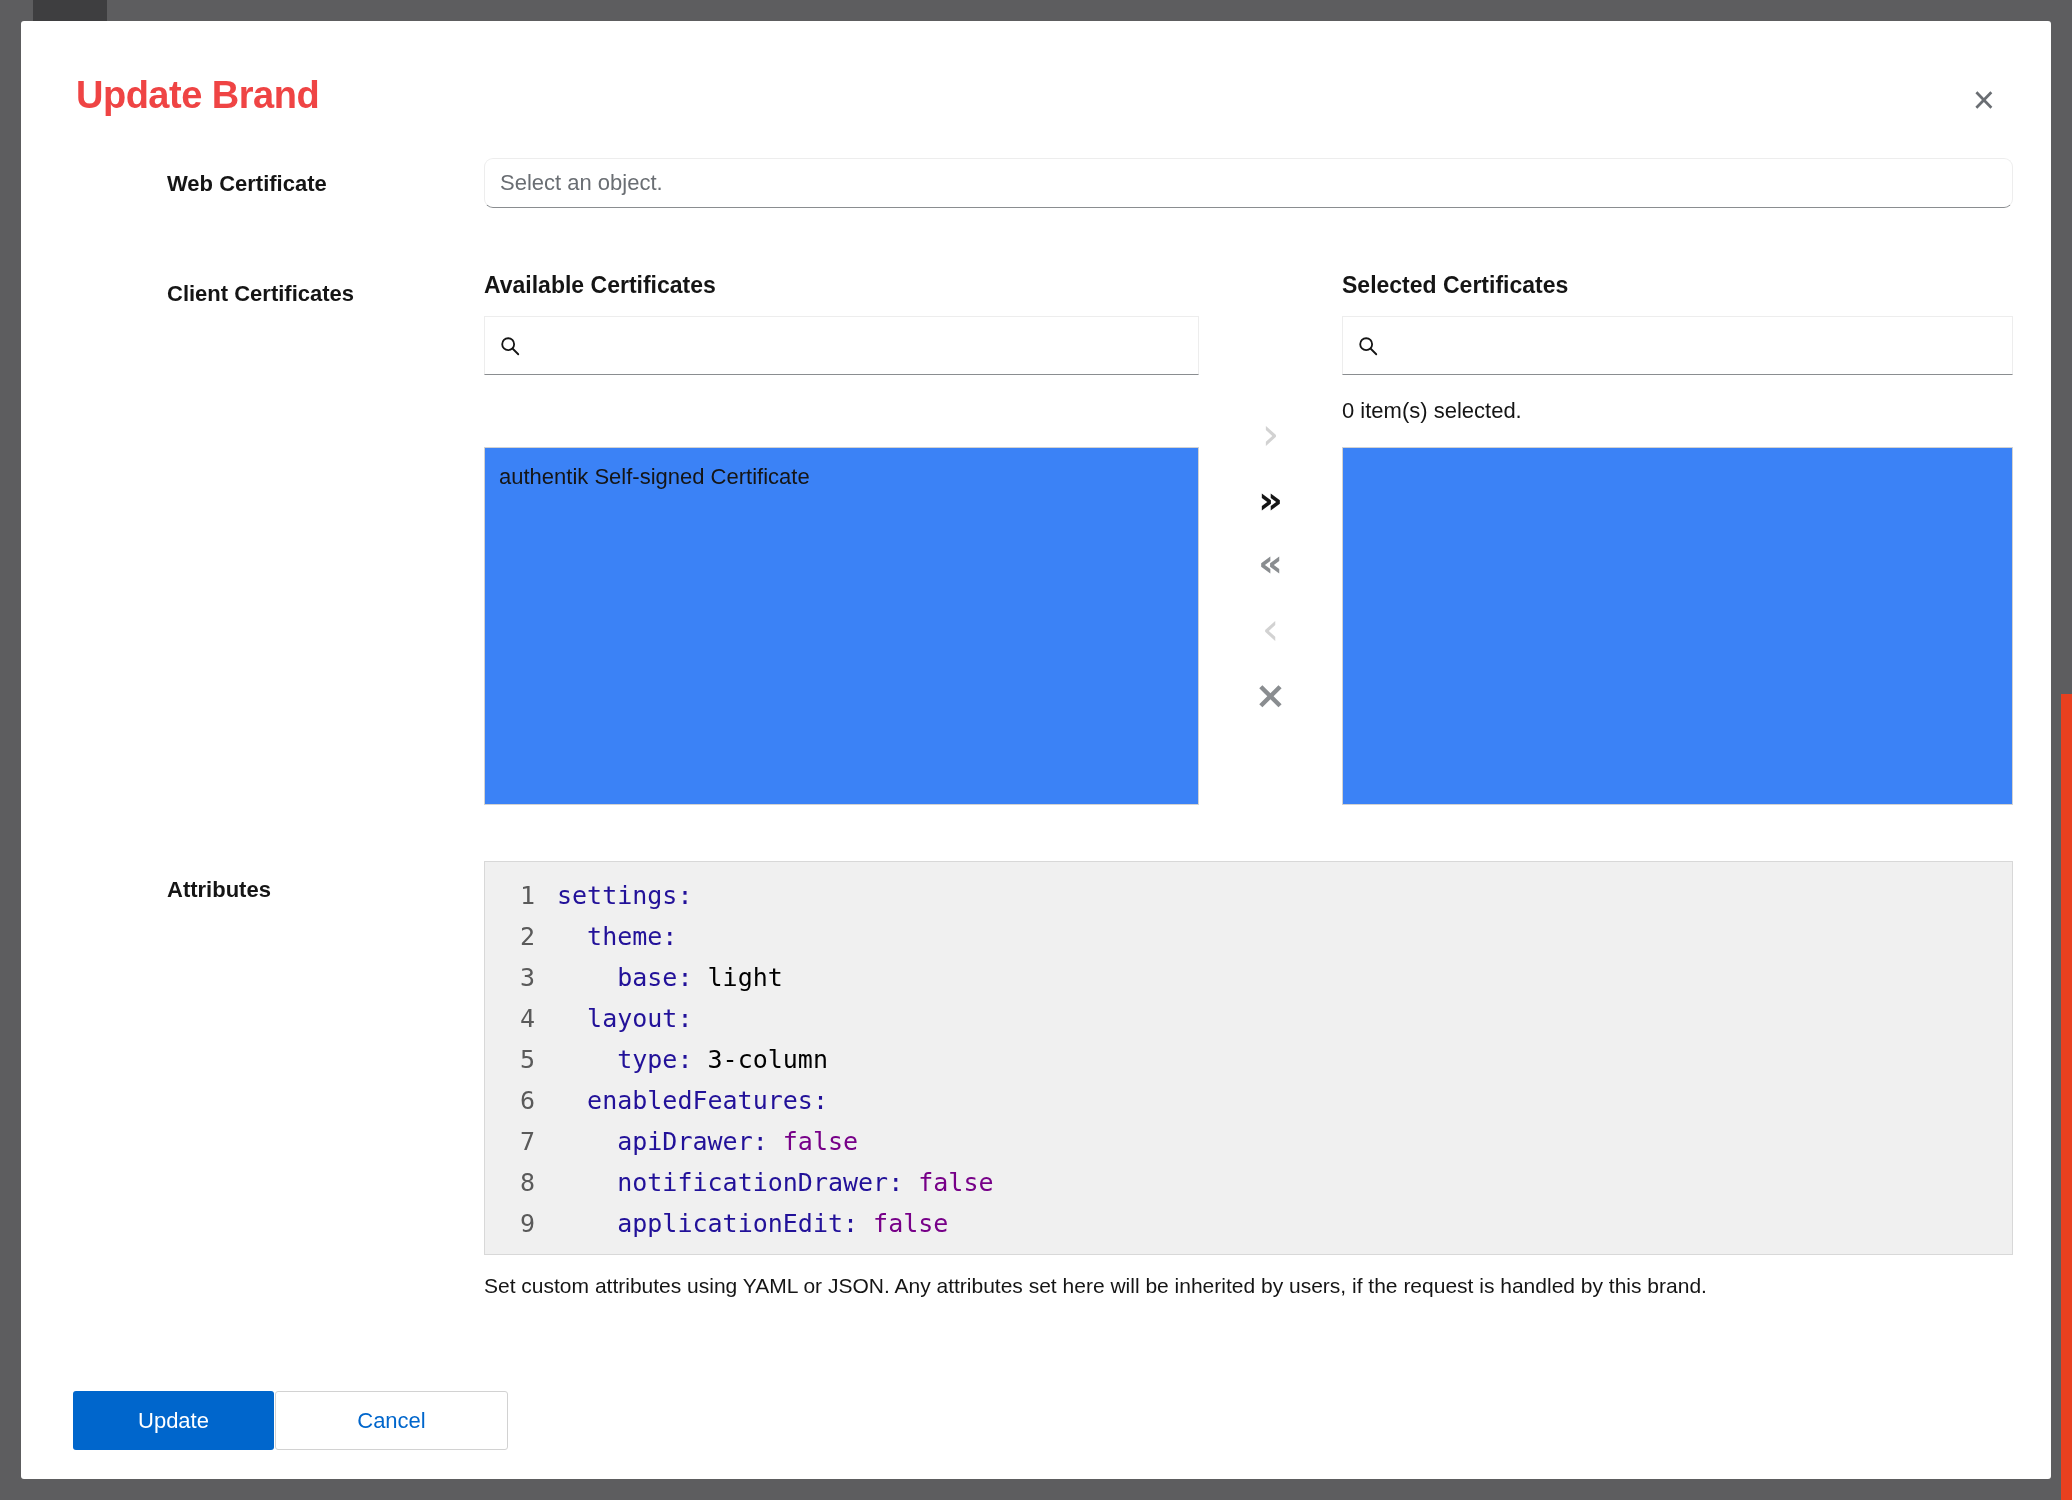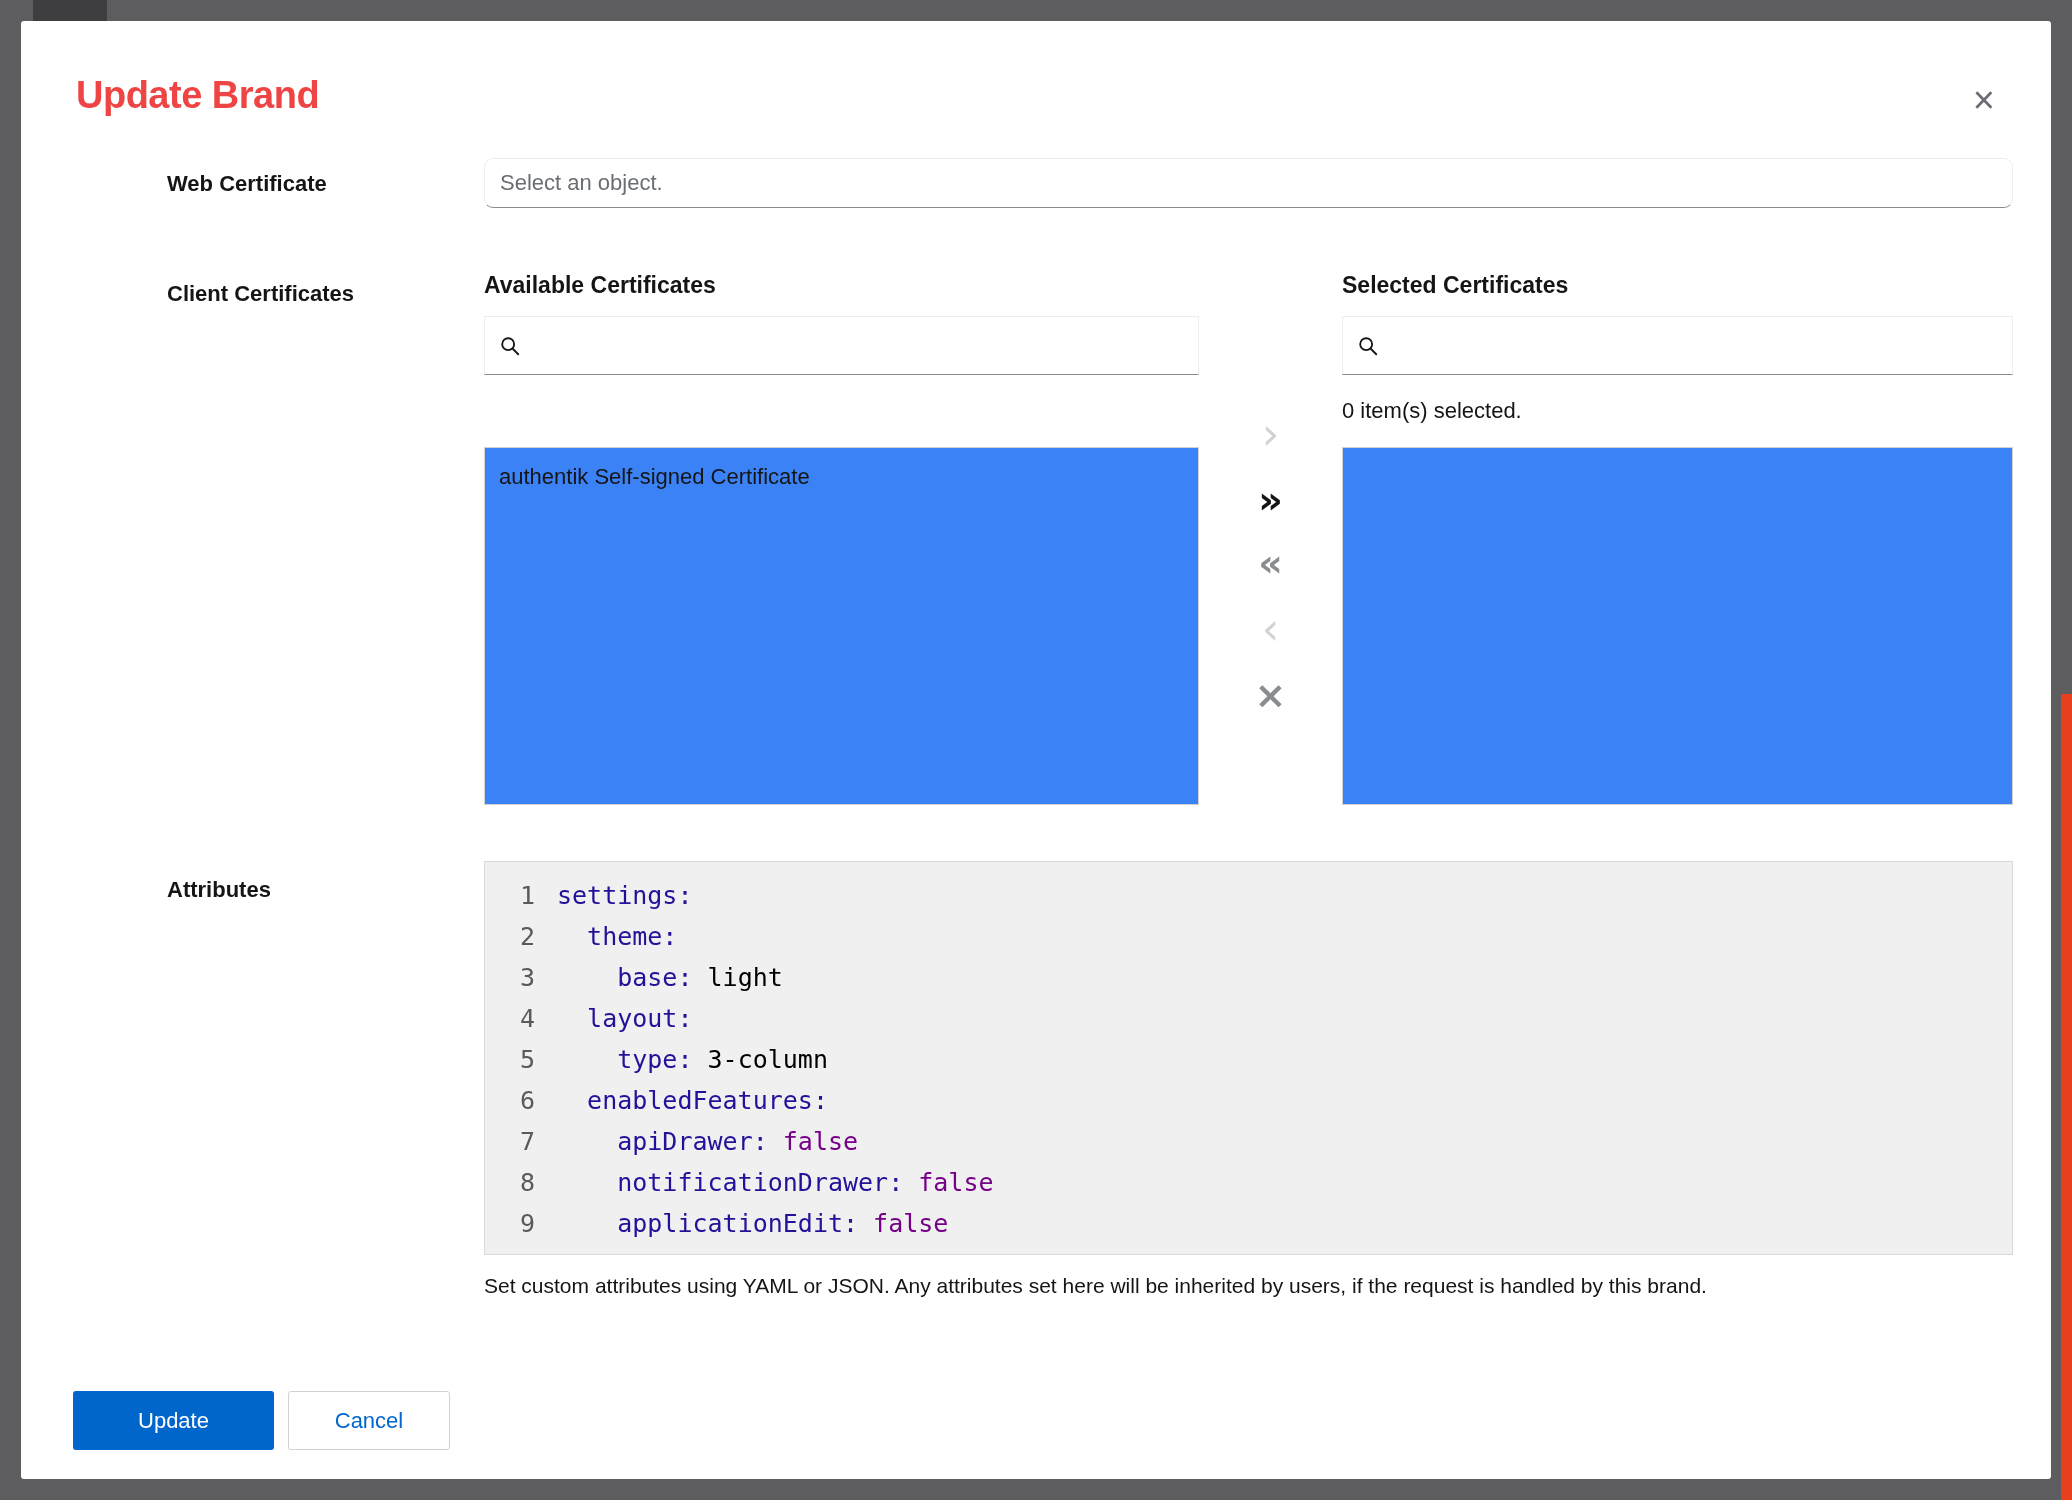--- a/index.html
+++ b/index.html
@@ -99,24 +99,24 @@
     font-size: 25px; line-height: 41px;
   }
   .code-line { display: flex; }
   .line-num { width: 50px; text-align: right; color: #5a5a5a; flex-shrink: 0; }
   .line-code { white-space: pre; margin-left: 22px; color: #000; }
   .tok-key   { color: #221199; }
   .tok-bool  { color: #770088; }
   .tok-plain { color: #000; }
   .help-text { margin-top: 18px; font-size: 21px; color: #151515; line-height: 26px; }
 
-  .modal-footer { margin: 92px 0 0 52px; display: flex; gap: 14px; }
+  .modal-footer { margin: 92px 0 0 52px; display: flex; gap: 1px; }
   .btn { height: 59px; font-family: "Liberation Sans", sans-serif; font-size: 22px; cursor: pointer; border-radius: 3px; }
   .btn-primary { width: 201px; background: #0066cc; color: #ffffff; border: none; }
-  .btn-secondary { width: 162px; background: #ffffff; color: #0066cc; border: 1px solid #d2d2d2; }
+  .btn-secondary { width: 233px; background: #ffffff; color: #0066cc; border: 1px solid #d2d2d2; }
 </style>
 </head>
 <body>
 
 <div class="bg-tab"></div>
 <div class="accent-bar"></div>
 
 <div class="modal">
 
   <div class="modal-header">

